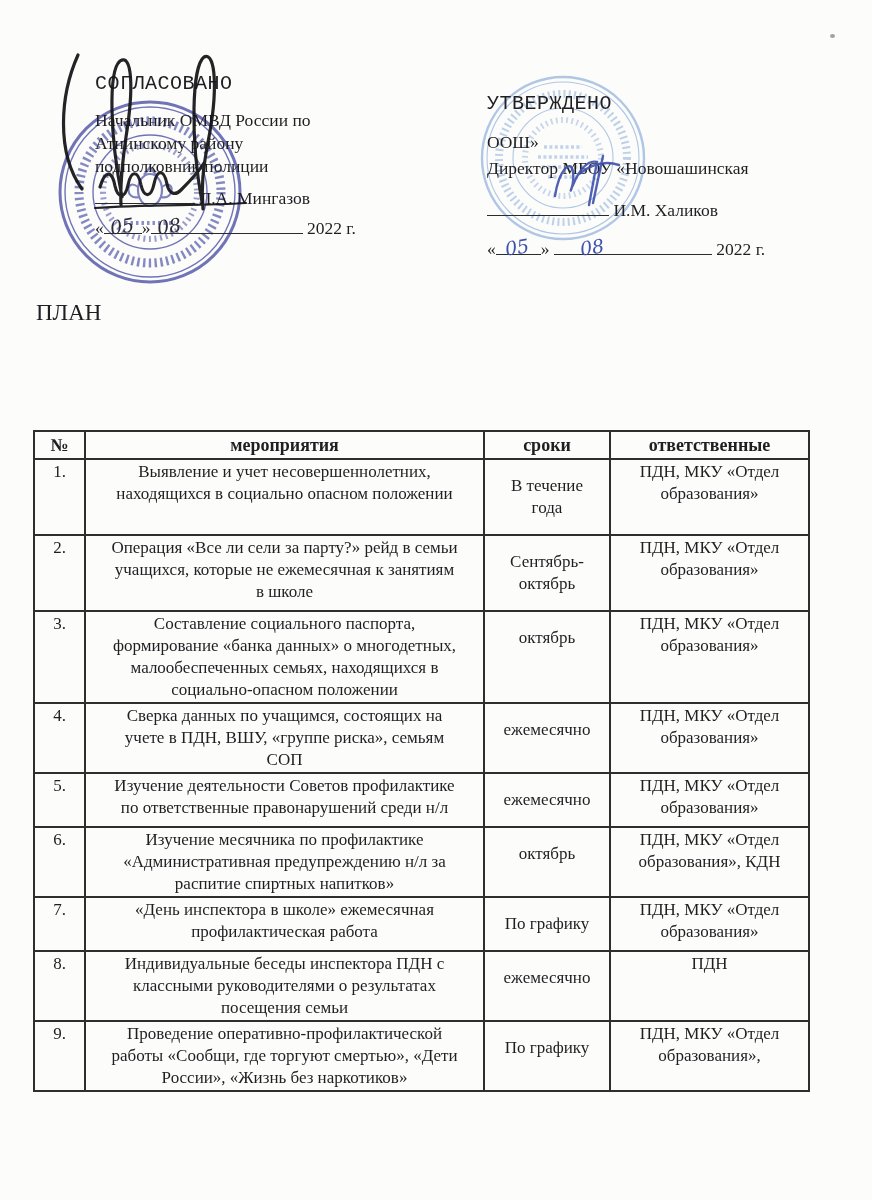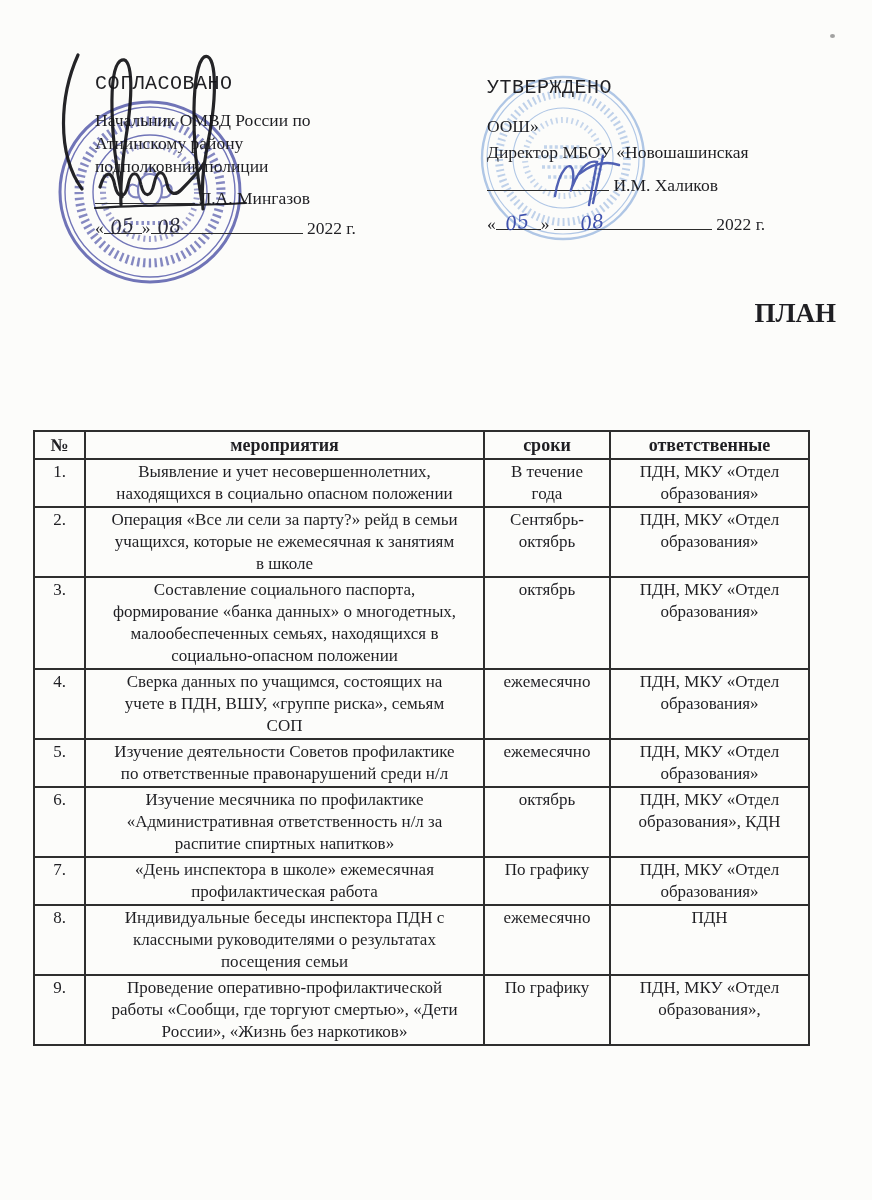--- a/index.html
+++ b/index.html
@@ -8,24 +8,24 @@
     background:#fcfcfa;
     font-family:"Liberation Serif","DejaVu Serif",serif;
     color:var(--ink,#1f1f23);
   }
   .page{position:absolute;inset:0;}
 
   
   .approval{position:absolute;z-index:1;font-size:17.5px;line-height:23px;}
   .approval .heading{font-size:20px;letter-spacing:.5px;margin-bottom:14px;font-family:Liberation Mono, monospace;}
   .approval-left{left:95px;top:72px;width:300px;}
-  .approval-right{left:487px;top:76px;width:340px;}
+  .approval-right{left:487px;top:92px;width:340px;}
   .approval-right .org{line-height:26px;}
   .sig-row{margin-top:9px;white-space:nowrap;}
-  .approval-right .sig-row{margin-top:9px;}
+  .approval-right .sig-row{margin-top:18px;}
   .date-row{margin-top:7px;white-space:nowrap;}
   .approval-right .date-row{margin-top:16px;}
 
   .uline{
     display:inline-block;position:relative;height:14px;
     border-bottom:1.6px solid #2b2b2b;vertical-align:baseline;
   }
   .hand{
     position:absolute;bottom:-5px;display:inline-block;white-space:nowrap;
     font-style:italic;font-size:19px;transform:rotate(-9deg);
@@ -38,40 +38,40 @@
   .stamp{position:absolute;z-index:0;}
   .stamp-left{left:55px;top:97px;opacity:.78;}
   .stamp-right{left:478px;top:73px;opacity:.6;}
   .signature{position:absolute;z-index:2;}
   .signature-left{left:50px;top:45px;}
   .signature-right{left:545px;top:150px;}
 
   
   .title-block{
     position:absolute;top:298px;left:36px;width:800px;z-index:1;
-    text-align:right;font-weight:bold;font-size:27px;line-height:30px;
+    text-align:left;font-weight:normal;font-size:23px;line-height:30px;
   }
 
   
   .plan-table{
     position:absolute;left:33px;top:430px;z-index:1;
     border-collapse:collapse;table-layout:fixed;
     font-size:17px;line-height:22px;
   }
   .plan-table th,.plan-table td{
     border:2px solid var(--border,#2e2e2e);
     text-align:center;vertical-align:top;padding:1px 4px;
   }
   .plan-table th{font-size:18px;padding:2px 2px;}
   .col-num{width:51px;}
   .col-activity{width:399px;}
   .col-term{width:126px;}
   .col-resp{width:199px;}
   .plan-table td.c1{padding:1px 24px;}
-  .plan-table td.c2{padding:1px 10px;}
+  .plan-table td.c2{padding:15px 10px;}
   .plan-table td.c3{padding:1px 5px;}
   .plan-table td.c0{padding:1px 2px;text-align:center;}
 
   .speck{position:absolute;left:830px;top:34px;width:5px;height:4px;
     background:#555;border-radius:50%;opacity:.55;z-index:1;}
 </style>
 </head>
 <body style="--ink: #1f1f23; --border: #2e2e2e; --pen-black: #2b2b3a; --pen-blue: #3f51ad;">
 
 <div class="page">
@@ -202,21 +202,21 @@
           <td class="c3">ПДН, МКУ «Отдел образования»</td>
         </tr>
         <tr>
           <td class="c0">5.</td>
           <td class="c1">Изучение деятельности Советов профилактике по ответственные правонарушений среди н/л</td>
           <td class="c2">ежемесячно</td>
           <td class="c3">ПДН, МКУ «Отдел образования»</td>
         </tr>
         <tr>
           <td class="c0">6.</td>
-          <td class="c1">Изучение месячника по профилактике «Административная ответственность н/л за распитие спиртных напитков»</td>
+          <td class="c1">Изучение месячника по профилактике «Административная предупреждению н/л за распитие спиртных напитков»</td>
           <td class="c2">октябрь</td>
           <td class="c3">ПДН, МКУ «Отдел образования», КДН</td>
         </tr>
         <tr>
           <td class="c0">7.</td>
           <td class="c1">«День инспектора в школе» ежемесячная профилактическая работа</td>
           <td class="c2">По графику</td>
           <td class="c3">ПДН, МКУ «Отдел образования»</td>
         </tr>
         <tr>

